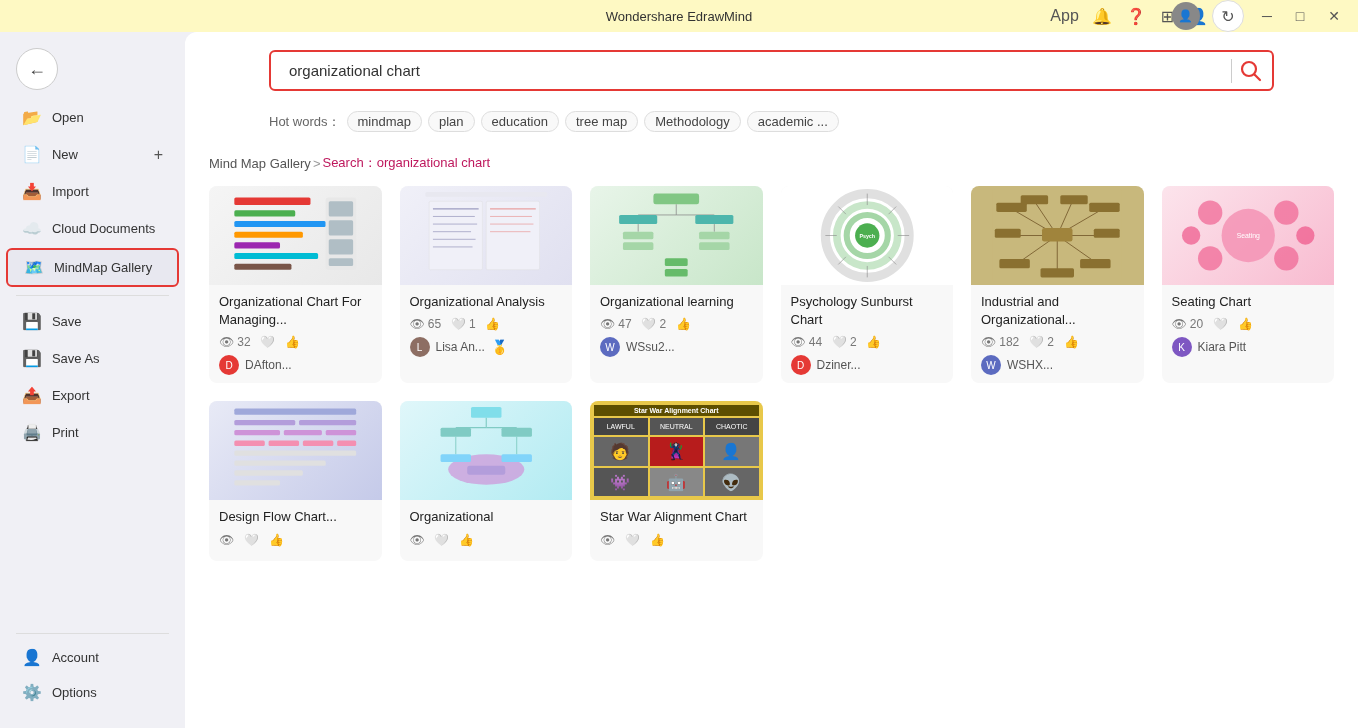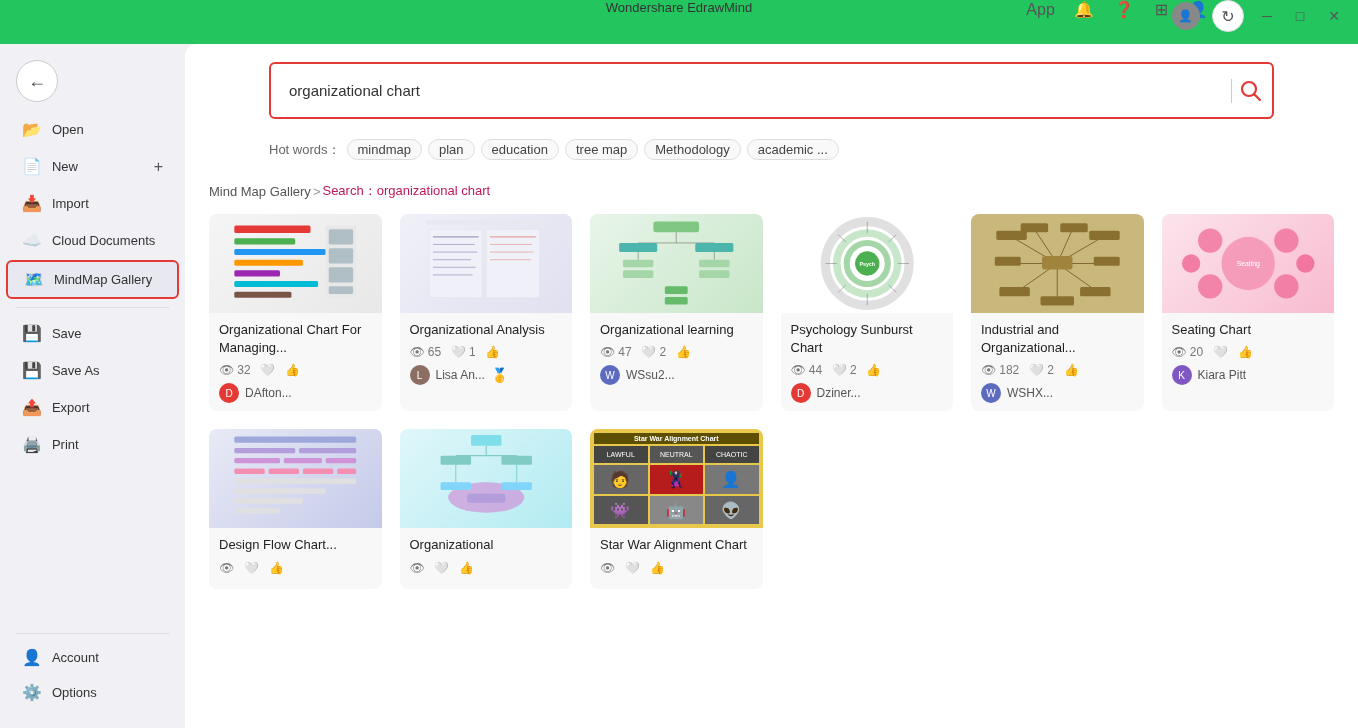--- a/index.html
+++ b/index.html
@@ -1,23 +1,23 @@
 <!DOCTYPE html>
 <html><head>
   <meta charset="utf-8">
   <style>
     * { box-sizing: border-box; margin: 0; padding: 0; }
     body { font-family: 'Segoe UI', Arial, sans-serif; background: #f0f0f5; width: 1358px; height: 728px; overflow: hidden; display: flex; flex-direction: column; }
 
     
     .titlebar {
-      height: 44px;
-      background: #22c55e;
-      display: flex;
-      align-items: flex-start;
+      height: 32px;
+      background: #fef9c3;
+      display: flex;
+      align-items: center;
       justify-content: center;
       position: relative;
       flex-shrink: 0;
     }
     .titlebar-title { font-size: 13px; color: #333; }
     .titlebar-controls {
       position: absolute;
       right: 12px;
       display: flex;
       gap: 12px;
@@ -27,21 +27,21 @@
     .titlebar-avatar {
       width: 28px; height: 28px; border-radius: 50%;
       background: #888;
       overflow: hidden;
       display: flex; align-items: center; justify-content: center;
       color: white; font-size: 12px;
     }
     .titlebar-top-icons {
       position: absolute;
       right: 150px;
-      display: flex; gap: 20px; align-items: center;
+      display: flex; gap: 14px; align-items: center;
     }
     .top-icon { font-size: 16px; color: #555; cursor: pointer; }
 
     
     .main-layout {
       display: flex;
       flex: 1;
       overflow: hidden;
     }
 
@@ -104,21 +104,21 @@
     .search-section {
       padding: 18px 60px 12px 60px;
       background: white;
     }
     .search-box-wrapper {
       border: 2px solid #e53935;
       border-radius: 6px;
       display: flex;
       align-items: center;
       background: white;
-      padding: 8px 10px;
+      padding: 0 10px;
     }
     .search-input {
       flex: 1;
       border: none;
       outline: none;
       font-size: 15px;
       color: #333;
       padding: 10px 8px;
       background: transparent;
     }

